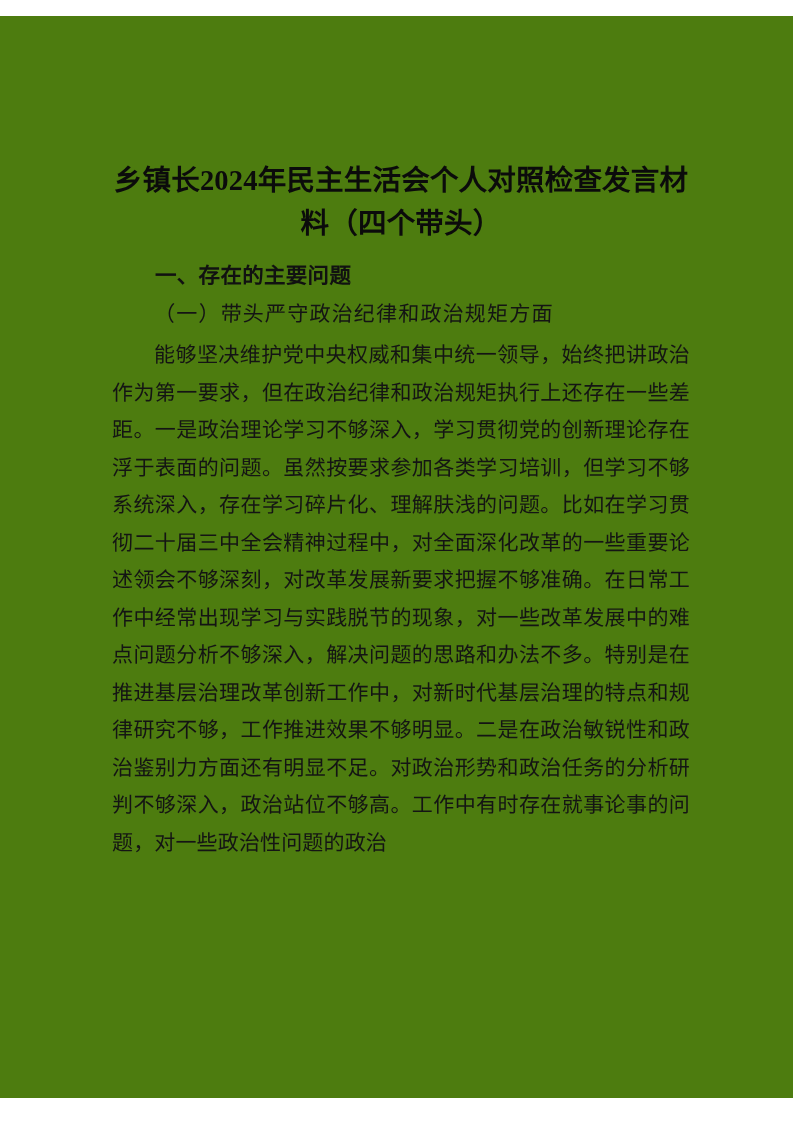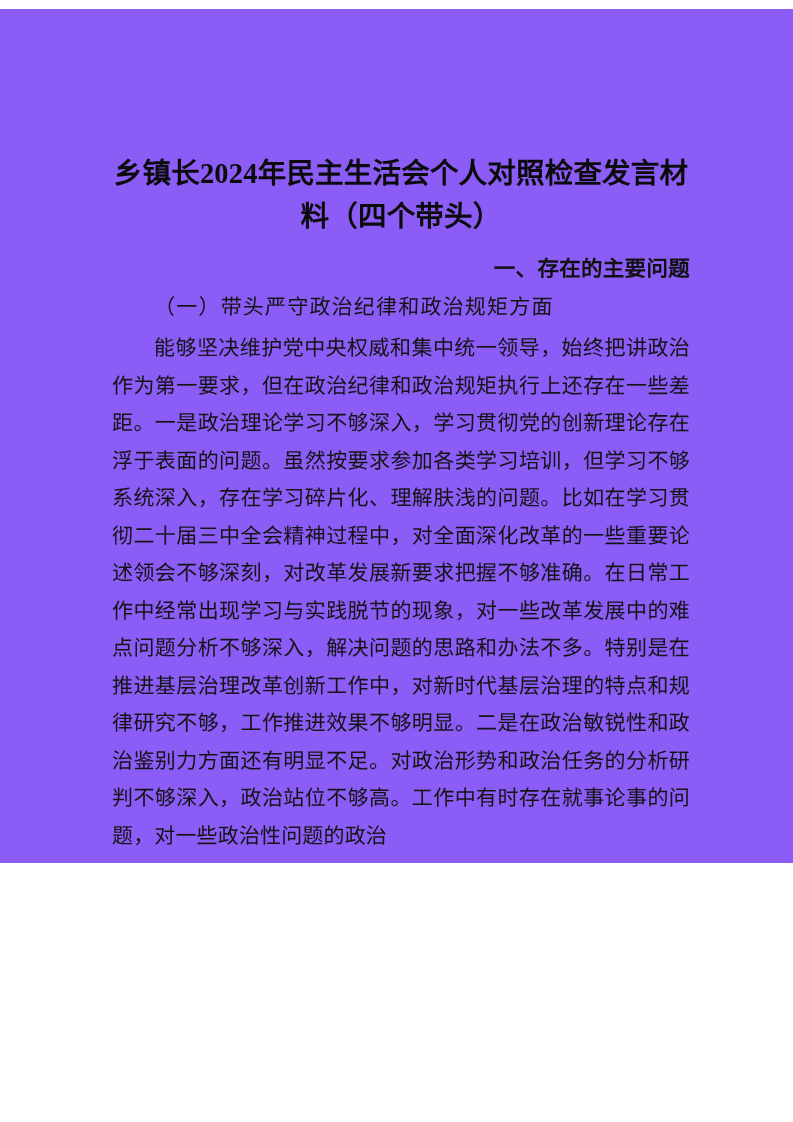--- a/index.html
+++ b/index.html
@@ -5,23 +5,23 @@
 <style>
   html, body {
     margin: 0;
     padding: 0;
     background: #ffffff;
   }
 
   .page {
     position: relative;
     width: 793px;
-    height: 854px;
-    margin: 9px auto;
-    background: #8b5cf6;
+    height: 1082px;
+    margin: 16px auto;
+    background: #4d7c0f;
     overflow: hidden;
     box-sizing: border-box;
   }
 
   
   .content {
     position: absolute;
     left: 112px;
     top: 0;
     width: 578px;
@@ -45,21 +45,20 @@
   .heading-1 {
     margin: 0;
     padding-top: 13px;
     font-family: "Liberation Sans", "DejaVu Sans", sans-serif;
     font-weight: 700;
     font-size: 21.5px;
     line-height: 37.5px;
     color: #111111;
     text-indent: 2em;
     letter-spacing: 0.3px;
-    text-align: right;
   }
 
   
   .heading-2 {
     margin: 0;
     font-family: "Liberation Serif", "DejaVu Serif", serif;
     font-weight: 400;
     font-size: 21px;
     line-height: 37.5px;
     color: #141414;

